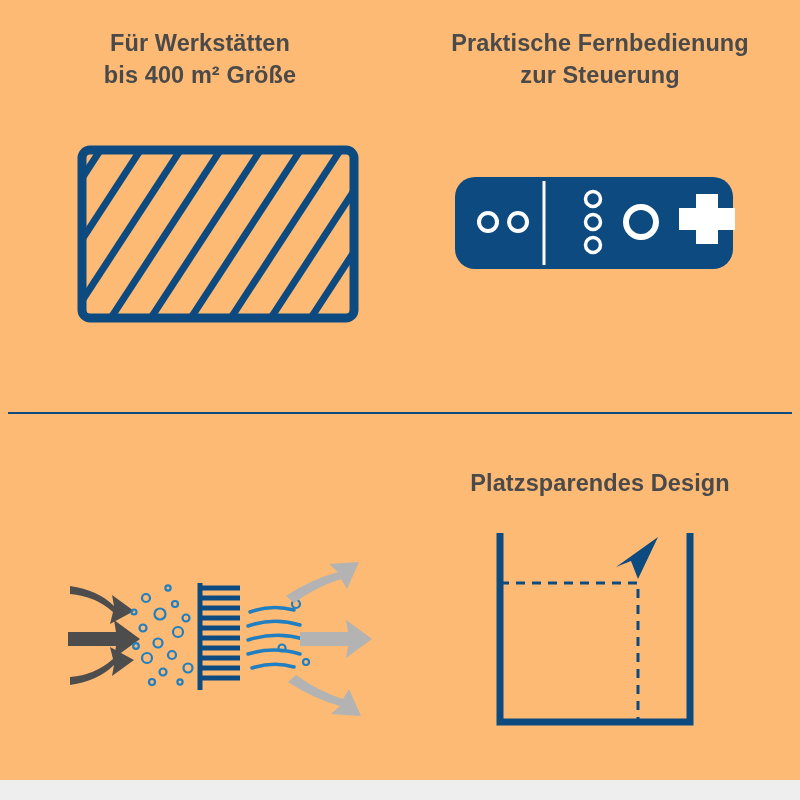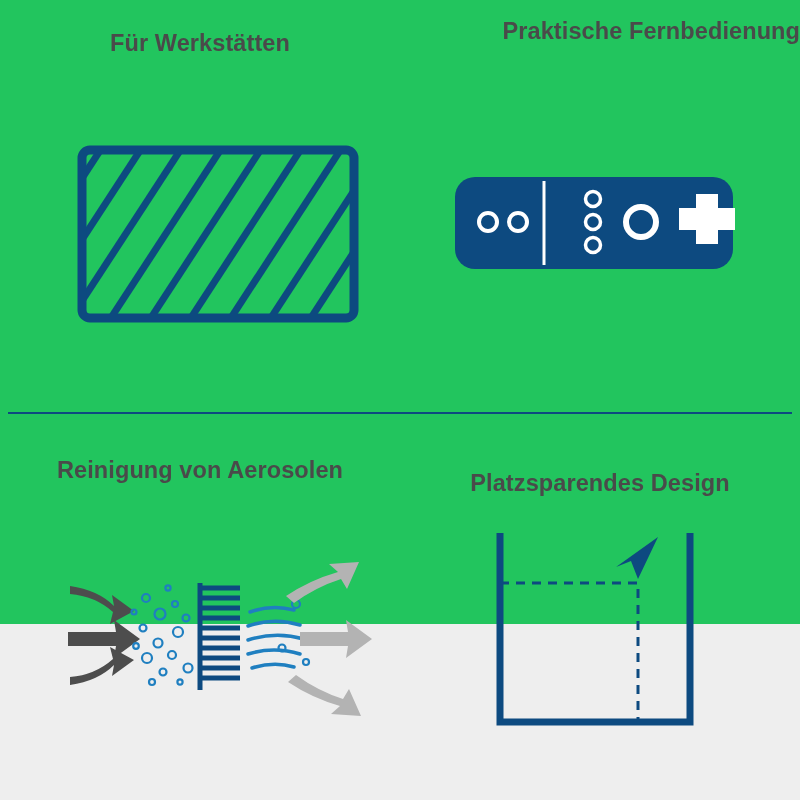--- a/index.html
+++ b/index.html
@@ -9,22 +9,22 @@
   body {
     width: 800px;
     height: 800px;
     background: #eeeeee;
     font-family: "Liberation Sans", sans-serif;
     overflow: hidden;
   }
   .board {
     position: relative;
     width: 800px;
-    height: 624px;
-    background: #22c55e;
+    height: 780px;
+    background: #fdba74;
   }
   .quadrant {
     position: absolute;
     width: 400px;
     height: 400px;
     box-sizing: border-box;
   }
   .q-tl { left: 0;    top: 0; }
   .q-tr { left: 400px; top: 0; }
   .q-bl { left: 0;    top: 400px; }
@@ -44,21 +44,21 @@
     left: 0;
     width: 100%;
     text-align: center;
     color: #4a4a4a;
     font-size: 23.5px;
     font-weight: bold;
     line-height: 1.35;
     letter-spacing: 0.1px;
   }
   .q-tl .caption { top: 28px; }
-  .q-tr .caption { top: 16px; text-align: right; }
+  .q-tr .caption { top: 28px; }
   .q-bl .caption { top: 55px; }
   .q-br .caption { top: 68px; }
 
   .art {
     position: absolute;
     left: 0;
     top: 0;
     width: 400px;
     height: 400px;
   }
@@ -67,20 +67,21 @@
 </head>
 <body>
 
 <div class="board">
 
   <div class="divider"></div>
 
   <div class="quadrant q-tl">
     <div class="caption">
       <div>Für Werkstätten</div>
+      <div>bis 400 m² Größe</div>
     </div>
     <div class="art">
       <svg width="400" height="400" viewBox="0 0 400 400" xmlns="http://www.w3.org/2000/svg">
         <defs>
           <clipPath id="roomClip">
             <rect x="82" y="150" width="272" height="168" rx="6" ry="6"></rect>
           </clipPath>
         </defs>
         <g clip-path="url(#roomClip)">
           <g stroke="#0d4a80" stroke-width="7">
@@ -96,20 +97,21 @@
           </g>
         </g>
         <rect x="82" y="150" width="272" height="168" rx="8" ry="8" fill="none" stroke="#0d4a80" stroke-width="9"></rect>
       </svg>
     </div>
   </div>
 
   <div class="quadrant q-tr">
     <div class="caption">
       <div>Praktische Fernbedienung</div>
+      <div>zur Steuerung</div>
     </div>
     <div class="art">
       <svg width="400" height="400" viewBox="0 0 400 400" xmlns="http://www.w3.org/2000/svg">
         <rect x="55" y="177" width="278" height="92" rx="20" ry="20" fill="#0d4a80"></rect>
 
         <circle cx="88" cy="222" r="9" fill="none" stroke="#ffffff" stroke-width="4"></circle>
         <circle cx="118" cy="222" r="9" fill="none" stroke="#ffffff" stroke-width="4"></circle>
 
         <line x1="144" y1="181" x2="144" y2="265" stroke="#ffffff" stroke-width="3"></line>
 
@@ -119,21 +121,20 @@
 
         <circle cx="241" cy="222" r="15" fill="none" stroke="#ffffff" stroke-width="6"></circle>
 
         <path d="M284 206 h17 v-14 h22 v14 h17 v22 h-17 v14 h-22 v-14 h-17 z" fill="#ffffff" transform="translate(-5,2)"></path>
       </svg>
     </div>
   </div>
 
   <div class="quadrant q-bl">
     <div class="caption">
-      <div>Reinigung von Aerosolen</div>
     </div>
     <div class="art">
       <svg width="400" height="400" viewBox="0 0 400 400" xmlns="http://www.w3.org/2000/svg">
 
         <g fill="#4d4d4d">
           <path d="M70 186 q28 4 44 20 l-2 -11 l22 16 l-24 13 l3 -12 q-18 -16 -43 -18 z"></path>
           <path d="M68 232 h48 l-2 -12 l26 19 l-26 19 l2 -12 h-48 z"></path>
           <path d="M70 285 q28 -4 44 -20 l-2 11 l22 -16 l-24 -13 l3 12 q-18 16 -43 18 z"></path>
         </g>
 

